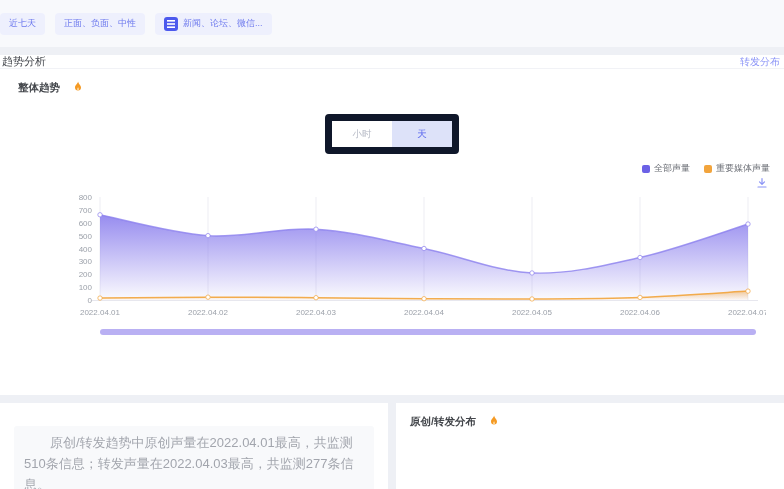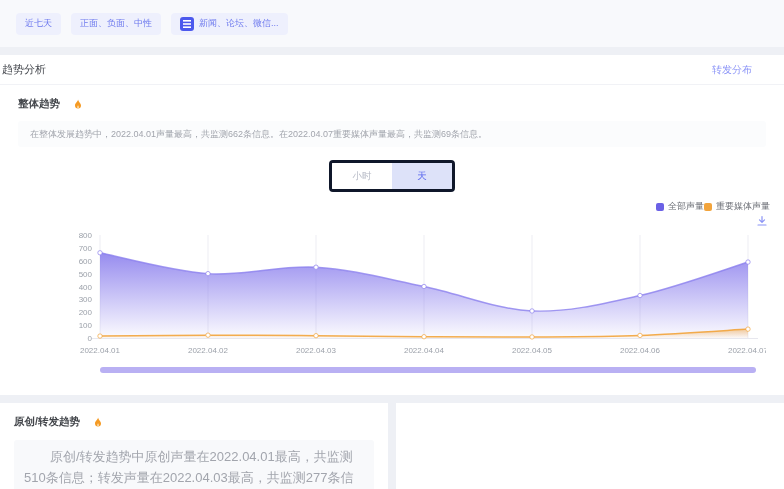--- a/index.html
+++ b/index.html
@@ -1,39 +1,39 @@
 <!DOCTYPE html>
 <html><head>
 <meta charset="utf-8">
 <style>
   * { margin:0; padding:0; box-sizing:border-box; }
   html,body { width:784px; height:489px; overflow:hidden;
     font-family:"Liberation Sans","DejaVu Sans",sans-serif; background:#eef0f5; }
   
-  .topbar { height:47px; background:#f8f9fc; display:flex; align-items:center; gap:10px; padding-left:16px; }
+  .topbar { height:47px; background:#f8f9fc; display:flex; align-items:center; gap:10px; padding-left:0; }
   .chip { height:22px; padding:0 9px; border-radius:4px; background:#eef0fd; color:#6d79ee;
     font-size:9px; display:inline-flex; align-items:center; gap:5px; cursor:pointer; white-space:nowrap; }
   .chip-ico { width:14px; height:14px; border-radius:3px; background:#4c59ed;
     display:inline-flex; align-items:center; justify-content:center; flex:0 0 auto; }
   
   .main-card { background:#fff; margin-top:8px; height:340px; overflow:hidden; }
-  .card-head { height:30px; display:flex; align-items:center; justify-content:space-between;
-    padding:0 32px 0 2px; border-bottom:1px solid #f1f2f6; }
+  .card-head { height:14px; display:flex; align-items:center; justify-content:space-between;
+    padding:0 4px 0 2px; border-bottom:1px solid #f1f2f6; }
   .card-title { font-size:11px; color:#45484e; }
   .export-link { font-size:10px; color:#8a93f7; cursor:pointer; }
-  .sec-row { display:flex; align-items:flex-end; gap:12px; padding:12px 18px 6px; }
+  .sec-row { display:flex; align-items:flex-start; gap:12px; padding:12px 18px 6px; }
   .sec-title { font-size:10.5px; color:#43464b; font-weight:bold; }
   .summary { margin:4px 18px 0; background:#fbfcfd; border-radius:3px; padding:6px 12px;
     font-size:9px; color:#a2a5ad; line-height:1.6; }
   .toggle-row { display:flex; justify-content:center; margin-top:13px; }
-  .toggle { display:flex; border:3px solid #0f172a; border-radius:4px; overflow:hidden; }
+  .toggle { display:flex; border:7px solid #0f172a; border-radius:4px; overflow:hidden; }
   .toggle .opt { width:60px; height:26px; font-size:9.5px; display:flex; align-items:center;
     justify-content:center; background:#fff; color:#b4b8c4; cursor:pointer; }
   .toggle .sel { background:#dde2f9; color:#5a68ee; }
-  .legend-row { display:flex; justify-content:flex-end; align-items:center; padding:8px 14px 0; }
+  .legend-row { display:flex; justify-content:flex-end; align-items:center; gap:14px; padding:8px 14px 0; }
   .lg-item { display:flex; align-items:center; gap:4px; font-size:9px; color:#6e7178; cursor:pointer; }
   .lg-sq { width:8px; height:8px; border-radius:2px; }
   .dl-row { display:flex; justify-content:flex-end; padding:2px 16px 0; }
   svg.chart { display:block; margin:0 18px; }
   .dz-bar { margin:8px 0 0 100px; width:656px; height:6px; border-radius:3px; background:#b9b0f3; cursor:pointer; }
   
   .bottom { display:flex; gap:8px; margin-top:8px; }
   .bcard { flex:1; background:#fff; height:94px; padding:12px 14px; overflow:hidden; }
   .bsummary { margin-top:11px; background:#f8f9fb; border-radius:3px; padding:7px 10px;
     font-size:13px; color:#a2a5ad; line-height:1.6; text-indent:2em; }
@@ -69,21 +69,20 @@
   </div>
 
   <div class="sec-row">
     <span class="sec-title">整体趋势</span>
     <svg width="12" height="12" viewBox="0 0 12 12">
       <path d="M6 0.5C6.2 2.5 3 3.6 3 6.6a3 3 0 0 0 6 0C9 4.2 6.6 3.2 6 .5z" fill="#f59a23"></path>
       <path d="M6 6c.1 1-.9 1.2-.9 2.2a.95.95 0 0 0 1.9 0C7 7.4 6.3 6.9 6 6z" fill="#fcd9a4"></path>
     </svg>
   </div>
 
-  <div class="summary">在整体发展趋势中，2022.04.01声量最高，共监测662条信息。在2022.04.07重要媒体声量最高，共监测69条信息。</div>
 
   <div class="toggle-row">
     <div class="toggle">
       <span class="opt">小时</span>
       <span class="opt sel">天</span>
     </div>
   </div>
 
   <div class="legend-row">
     <span class="lg-item">
@@ -155,24 +154,24 @@
       <circle cx="514" cy="109.97" r="2.2" fill="#fff" stroke="#f2a43c" stroke-width="1" stroke-opacity="0.7"></circle>
       <circle cx="622" cy="108.425" r="2.2" fill="#fff" stroke="#f2a43c" stroke-width="1" stroke-opacity="0.7"></circle>
       <circle cx="730" cy="102.11625000000001" r="2.2" fill="#fff" stroke="#f2a43c" stroke-width="1" stroke-opacity="0.7"></circle>
     </svg>
 
   <div class="dz-bar"></div>
 </div>
 
 <div class="bottom">
   <div class="bcard">
+    <div class="bsummary">原创/转发趋势中原创声量在2022.04.01最高，共监测510条信息；转发声量在2022.04.03最高，共监测277条信息。</div>
+  </div>
+  <div class="bcard">
     <div class="sec-row" style="padding:0">
-      <span class="sec-title">原创/转发趋势</span>
+      <span class="sec-title">原创/转发分布</span>
       <svg width="12" height="12" viewBox="0 0 12 12">
         <path d="M6 0.5C6.2 2.5 3 3.6 3 6.6a3 3 0 0 0 6 0C9 4.2 6.6 3.2 6 .5z" fill="#f59a23"></path>
         <path d="M6 6c.1 1-.9 1.2-.9 2.2a.95.95 0 0 0 1.9 0C7 7.4 6.3 6.9 6 6z" fill="#fcd9a4"></path>
       </svg>
     </div>
-    <div class="bsummary">原创/转发趋势中原创声量在2022.04.01最高，共监测510条信息；转发声量在2022.04.03最高，共监测277条信息。</div>
-  </div>
-  <div class="bcard">
   </div>
 </div>
 
 </body></html>

